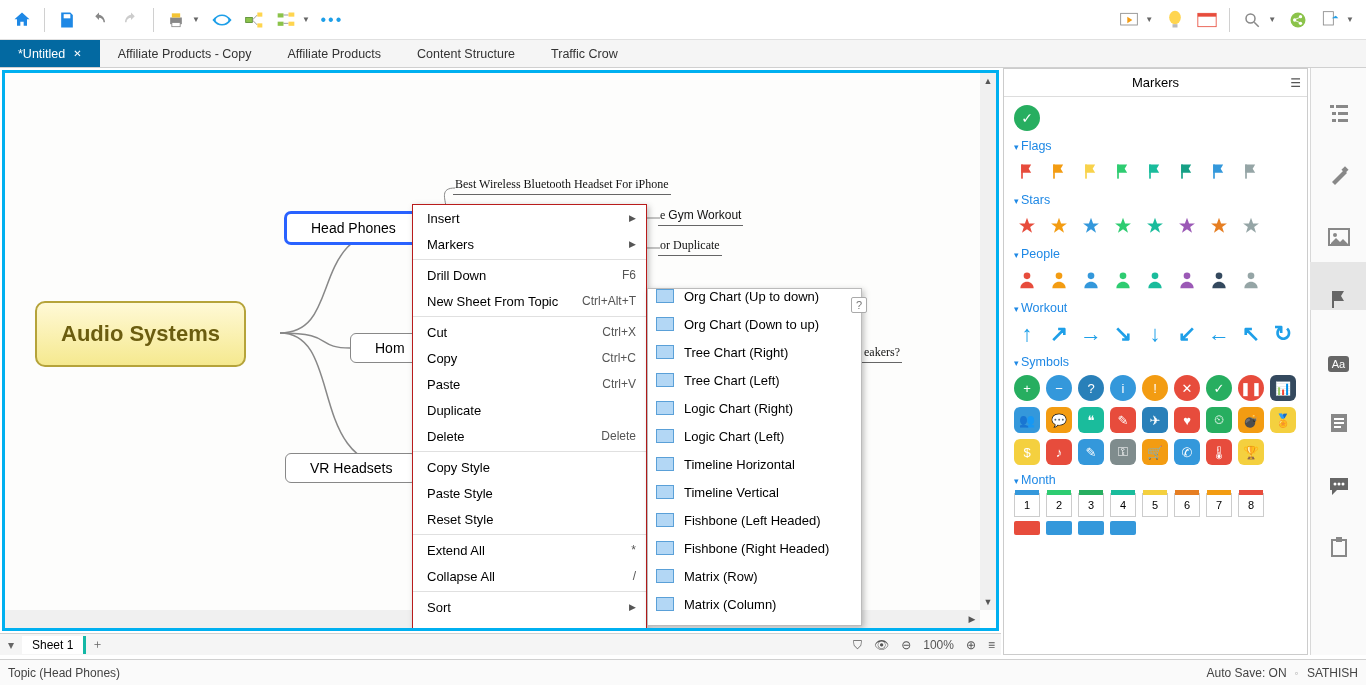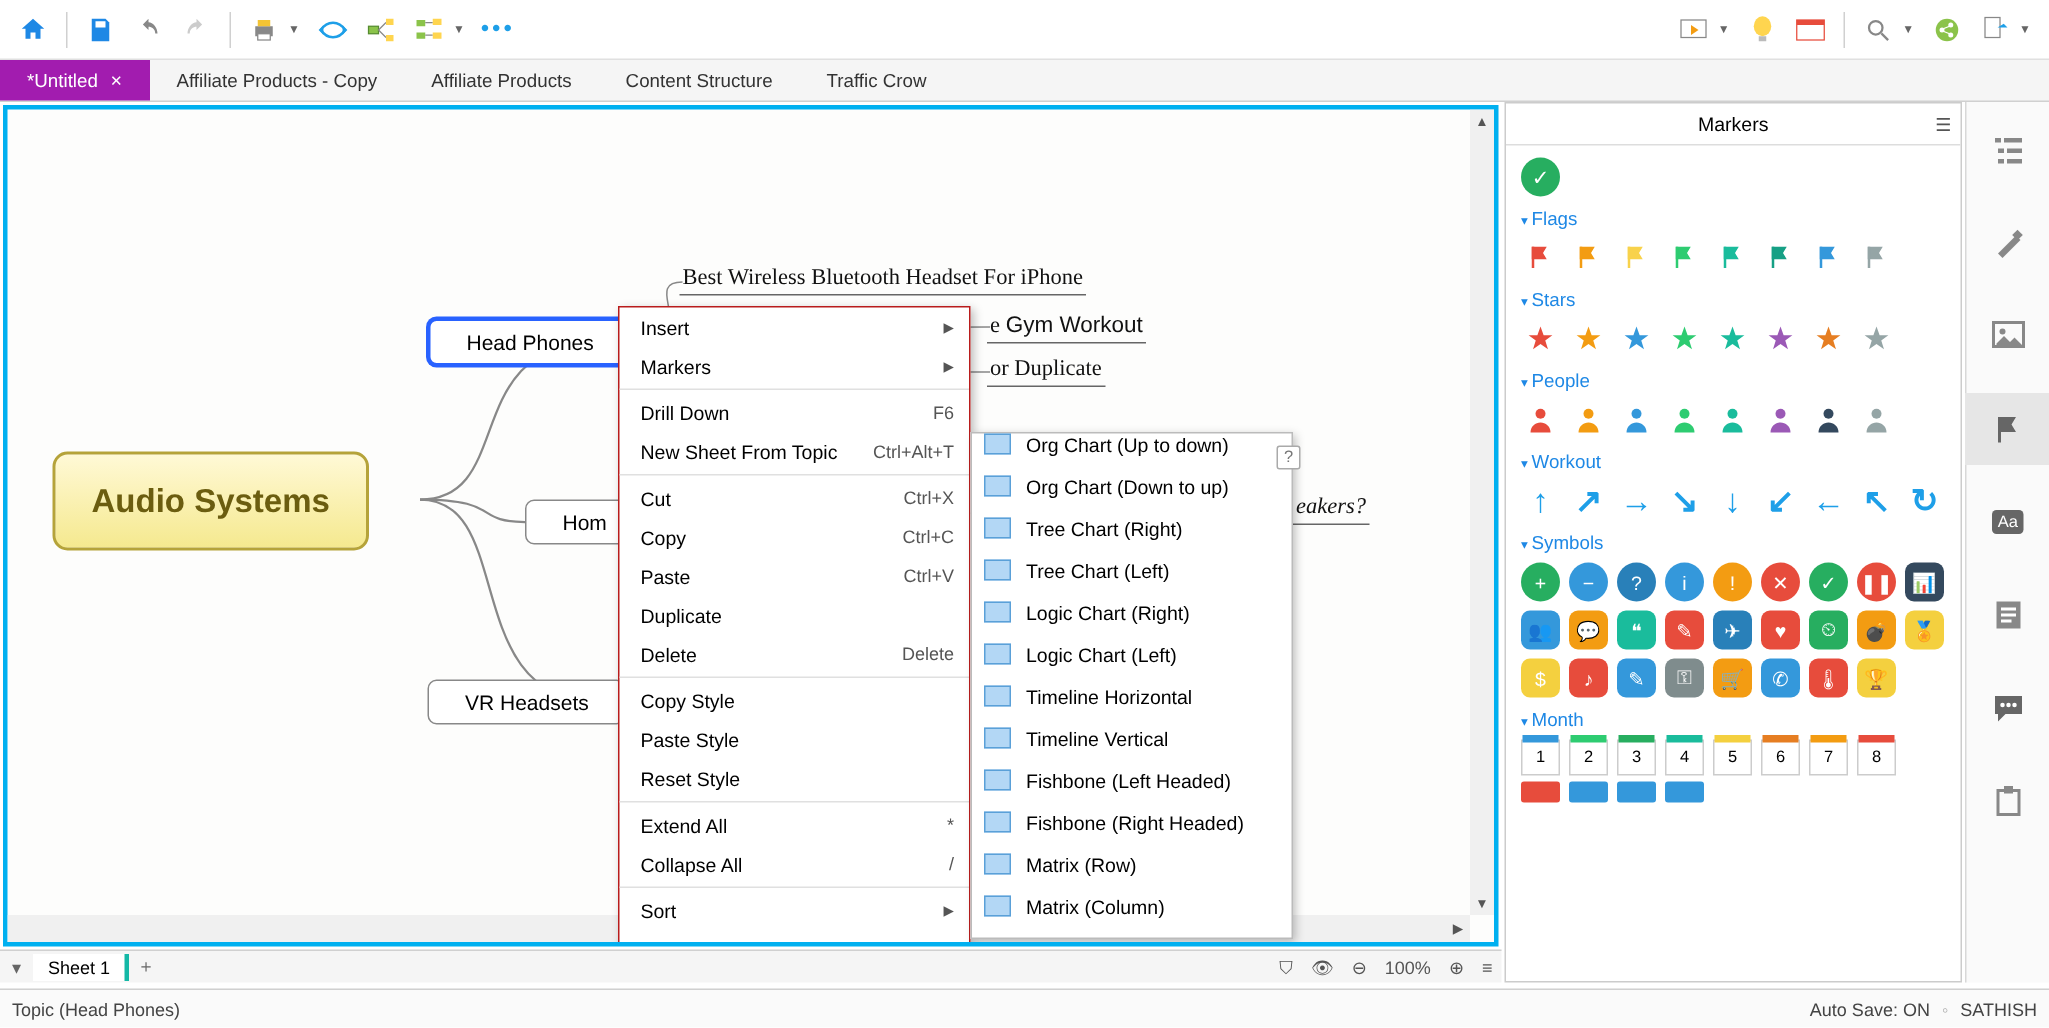--- a/index.html
+++ b/index.html
@@ -6,36 +6,36 @@
 body { width:1366px; height:685px; background:#fff; overflow:hidden; position:relative; font-size:13px; }
 
 .toolbar { height:40px; border-bottom:1px solid #e0e0e0; display:flex; align-items:center; padding:0 8px; gap:4px; }
 .toolbar .tbtn { width:28px; height:28px; display:flex; align-items:center; justify-content:center; cursor:pointer; border-radius:2px; }
 .toolbar .sep { width:1px; height:24px; background:#d0d0d0; margin:0 4px; }
 .toolbar .spacer { flex:1; }
 .toolbar .dd { font-size:8px; color:#666; margin-left:-2px; margin-right:4px; cursor:pointer; }
 
 .tabbar { height:28px; background:#f5f5f5; border-bottom:1px solid #d0d0d0; display:flex; align-items:stretch; }
 .tab { padding:0 18px; display:flex; align-items:center; font-size:12.5px; color:#333; cursor:pointer; position:relative; }
-.tab.active { background:#a21caf; color:#fff; }
+.tab.active { background:#0369a1; color:#fff; }
 .tab .close { margin-left:8px; font-size:10px; }
 
 .workspace { position:absolute; top:68px; left:0; right:365px; bottom:30px; display:flex; flex-direction:column; }
 .canvas-wrap { flex:1; border:3px solid #00b0f0; margin:2px; position:relative; overflow:hidden; background:#fdfdfc; }
 .canvas { position:absolute; inset:0; }
 .vscroll { position:absolute; right:0; top:0; bottom:18px; width:16px; background:#f0f0f0; }
 .vscroll .up,.vscroll .down{height:16px;display:flex;align-items:center;justify-content:center;font-size:9px;color:#555;position:absolute;left:0;right:0;}
 .vscroll .up{top:0}.vscroll .down{bottom:0}
 .hscroll { position:absolute; left:0; right:16px; bottom:0; height:18px; background:#f0f0f0; }
 .hscroll .rt{position:absolute;right:0;top:0;width:16px;height:18px;display:flex;align-items:center;justify-content:center;font-size:9px;color:#555;}
 
 .node { position:absolute; border:1px solid #888; background:#fff; border-radius:6px; padding:6px 24px; font-size:14px; white-space:nowrap; }
 .node.root { background:linear-gradient(#fff9d6,#f5e98f); border:2px solid #b5a33a; font-weight:bold; font-size:22px; color:#6b5d10; border-radius:10px; padding:18px 24px;text-align:right; }
 .node.selected { border:2px solid #2962ff; box-shadow:0 0 0 1px #2962ff; }
-.subnode { position:absolute; font-size:15px; color:#111; font-family:Georgia,serif; border-bottom:1px solid #666; padding:2px 2px; white-space:nowrap; }
+.subnode { position:absolute; font-size:12px; color:#111; font-family:Georgia,serif; border-bottom:1px solid #666; padding:2px 2px; white-space:nowrap; }
 
 svg.links { position:absolute; inset:0; pointer-events:none; }
 
 .ctxmenu { position:absolute; background:#fff; border:1px solid #b91c1c; box-shadow:2px 2px 6px rgba(0,0,0,.25); font-size:13px; min-width:235px; }
 .ctxmenu .row { height:26px; display:flex; align-items:center; padding:0 10px 0 14px; white-space:nowrap; cursor:default; }
 .ctxmenu .row.disabled { color:#999; }
 .ctxmenu .row .lbl { flex:1; }
 .ctxmenu .row .sc { color:#555; font-size:12px; }
 .ctxmenu .row .arr { font-size:9px; margin-left:8px; color:#555;}
 .ctxmenu hr { border:none; border-top:1px solid #e0e0e0; margin:2px 0; }
@@ -61,21 +61,21 @@
 .section-title::before{content:"▾ "; font-size:9px;}
 .mkgrid { display:flex; flex-wrap:wrap; gap:6px; margin-bottom:4px;}
 .mk { width:26px; height:26px; border-radius:50%; display:flex; align-items:center; justify-content:center; color:#fff; font-size:14px; cursor:pointer;}
 .mk.sq { border-radius:6px; }
 .mk.mini{width:26px;height:14px;border-radius:2px;}
 .mk.flag svg,.mk.star svg,.mk.person svg,.mk.arrow svg{width:20px;height:20px;}
 .monthcell{width:26px;height:24px;border:1px solid #ccc;display:flex;align-items:center;justify-content:center;font-size:11px;position:relative;}
 .monthcell .bar{position:absolute;top:-4px;left:0;right:0;height:5px;}
 
 .sidetabs { position:absolute; top:68px; right:0; width:56px; bottom:30px; border-left:1px solid #d8d8d8; background:#fafafa; display:flex; flex-direction:column; align-items:center; padding-top:8px; gap:14px; }
-.sidetabs .stab { width:57px; height:48px; display:flex; align-items:center; justify-content:center; cursor:pointer; color:#555;}
+.sidetabs .stab { width:57px; height:48px; display:flex; align-items:flex-end; justify-content:center; cursor:pointer; color:#555;}
 .sidetabs .stab.active{background:#e6e6e6;}
 </style>
 </head>
 <body>
 
 <div class="toolbar">
   <div class="tbtn">
       <svg width="20" height="20" viewBox="0 0 24 24">
         <path fill="#1e88e5" d="M12 3l9 8h-3v8h-4v-5h-4v5H6v-8H3z"></path>
       </svg>
@@ -213,21 +213,21 @@
         <path d="M410 155 C480 155 440 175 655 175" stroke="#888" fill="none" stroke-width="1"></path>
         <path d="M400 275 C650 275 600 265 855 265" stroke="#888" fill="none" stroke-width="1"></path>
       </svg>
       <div class="node root" style="left:30px;top:228px;">Audio Systems</div>
       <div class="node selected" style="left:280px;top:139px;">Head Phones</div>
       <div class="node" style="left:345px;top:260px;">Hom</div>
       <div class="node" style="left:280px;top:380px;">VR Headsets</div>
       <div class="subnode" style="left:448px;top:102px;">Best Wireless Bluetooth Headset For iPhone</div>
       <div class="subnode" style="left:653px;top:133px;">e <span>Gym Workout</span></div>
       <div class="subnode" style="left:653px;top:163px;">or Duplicate</div>
-      <div class="subnode" style="left:857px;top:255px;font-style:italic;">eakers?</div>
+      <div class="subnode" style="left:857px;top:270px;">eakers?</div>
     </div>
     <div class="vscroll">
         <div class="up">▲</div>
         <div class="down">▼</div>
       </div>
     <div class="hscroll">
         <div class="rt">▶</div>
       </div>
 
     <div class="ctxmenu" id="ctx" style="left:407px;top:131px;">

